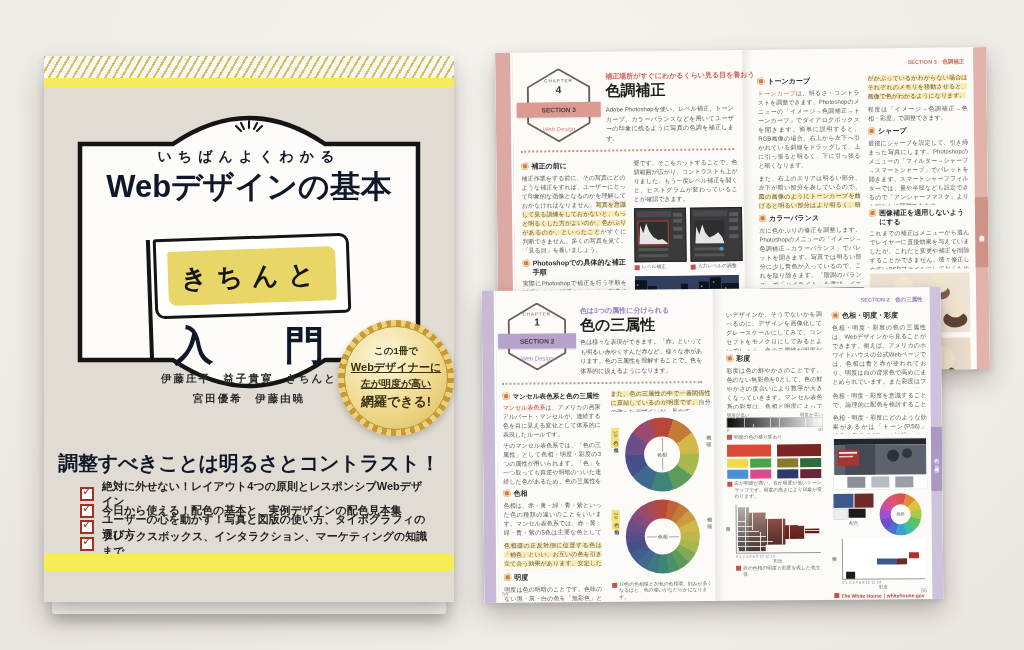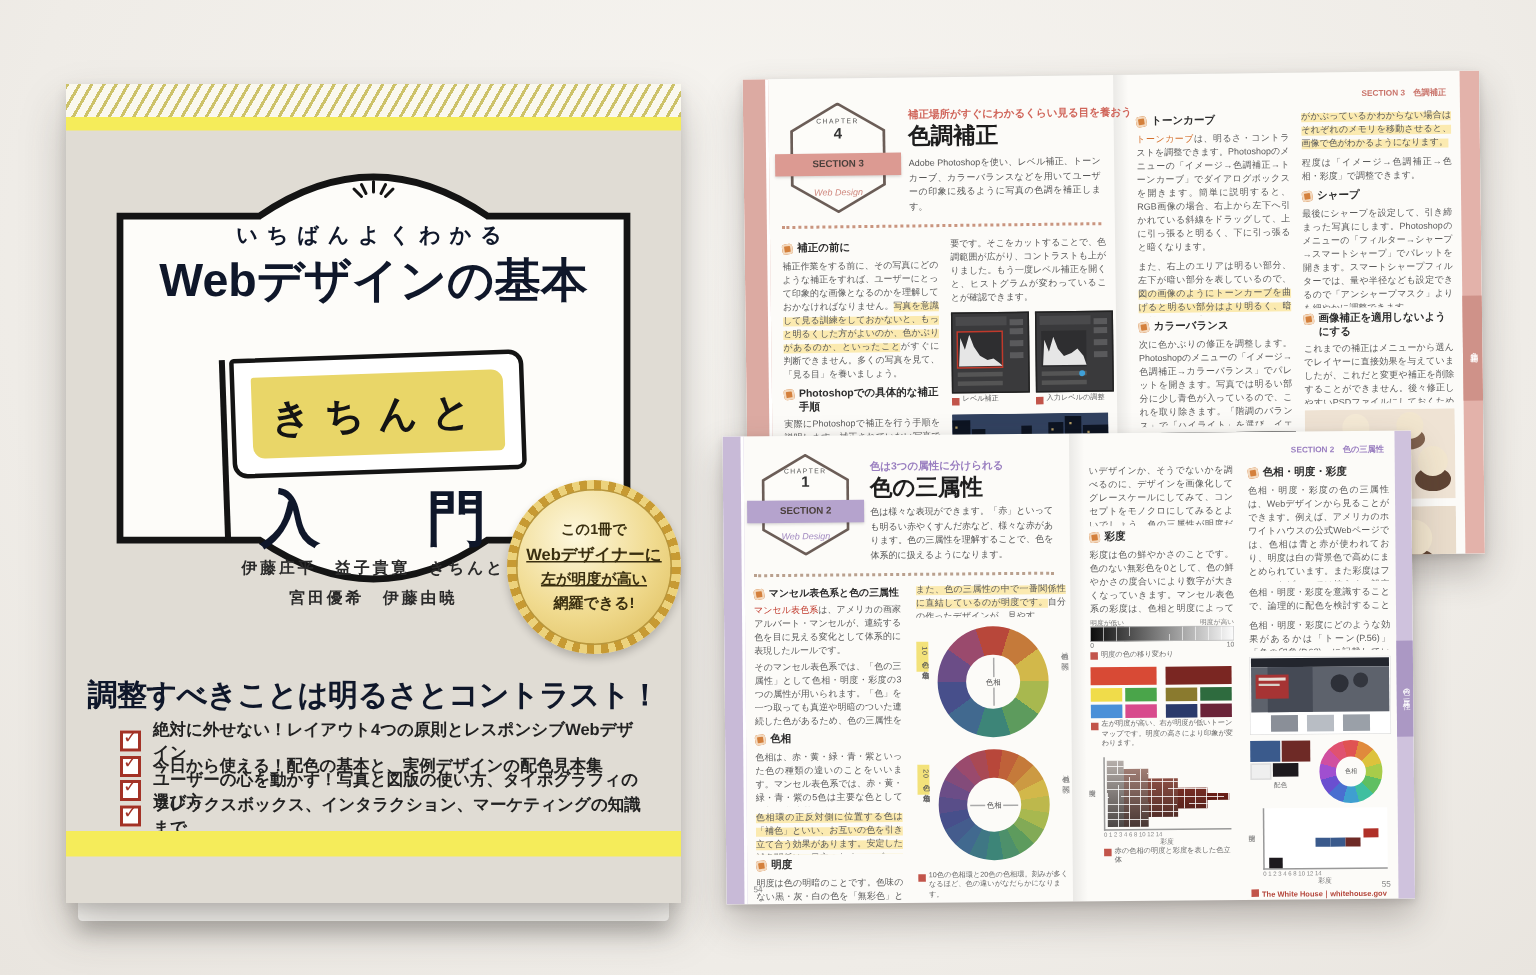--- a/index.html
+++ b/index.html
@@ -33,21 +33,21 @@
   .gold-badge{left:294px;top:264px;width:116px;height:116px;border-radius:50%;
     background:repeating-conic-gradient(#c79a33 0 5deg,#ecd27c 5deg 10deg);
     box-shadow:0 3px 6px rgba(0,0,0,.2);}
   .gold-inner{position:absolute;inset:6px;border-radius:50%;
     background:radial-gradient(circle at 38% 30%,#fdf7dd,#f0da8e 55%,#dcbb58);
     border:1px solid #b8963c;display:flex;flex-direction:column;align-items:center;
     justify-content:center;gap:2px;color:#3a2f10;}
   .gb1{font-size:9.5px;font-weight:bold;}
   .gb2{font-size:11px;font-weight:900;text-decoration:underline;}
   .gb3{font-size:10px;font-weight:900;text-decoration:underline;}
-  .gb4{font-size:10px;font-weight:bold;}
+  .gb4{font-size:13px;font-weight:bold;}
   .headline1{top:366px;font-size:20px;font-weight:900;letter-spacing:-.3px;}
   .headline2{top:394px;font-size:20px;font-weight:900;letter-spacing:-.3px;}
   .bullets{left:36px;top:430px;width:350px;}
   .bullet{display:flex;align-items:center;gap:8px;height:16.5px;font-size:11px;
     font-weight:bold;color:#222;}
   .check{width:10px;height:10px;border:2px solid #a33226;position:relative;flex:0 0 auto;background:#fff;}
   .check::after{content:"✓";position:absolute;left:0px;top:-5px;color:#a33226;font-size:12px;font-weight:900;}
   .band-bottom{left:0;top:498px;width:410px;height:17px;background:#f5ec5a;}
   .cover-footer{left:0;top:515px;width:410px;height:31px;background:#fcfbf8;
     display:flex;align-items:center;justify-content:center;gap:6px;}

